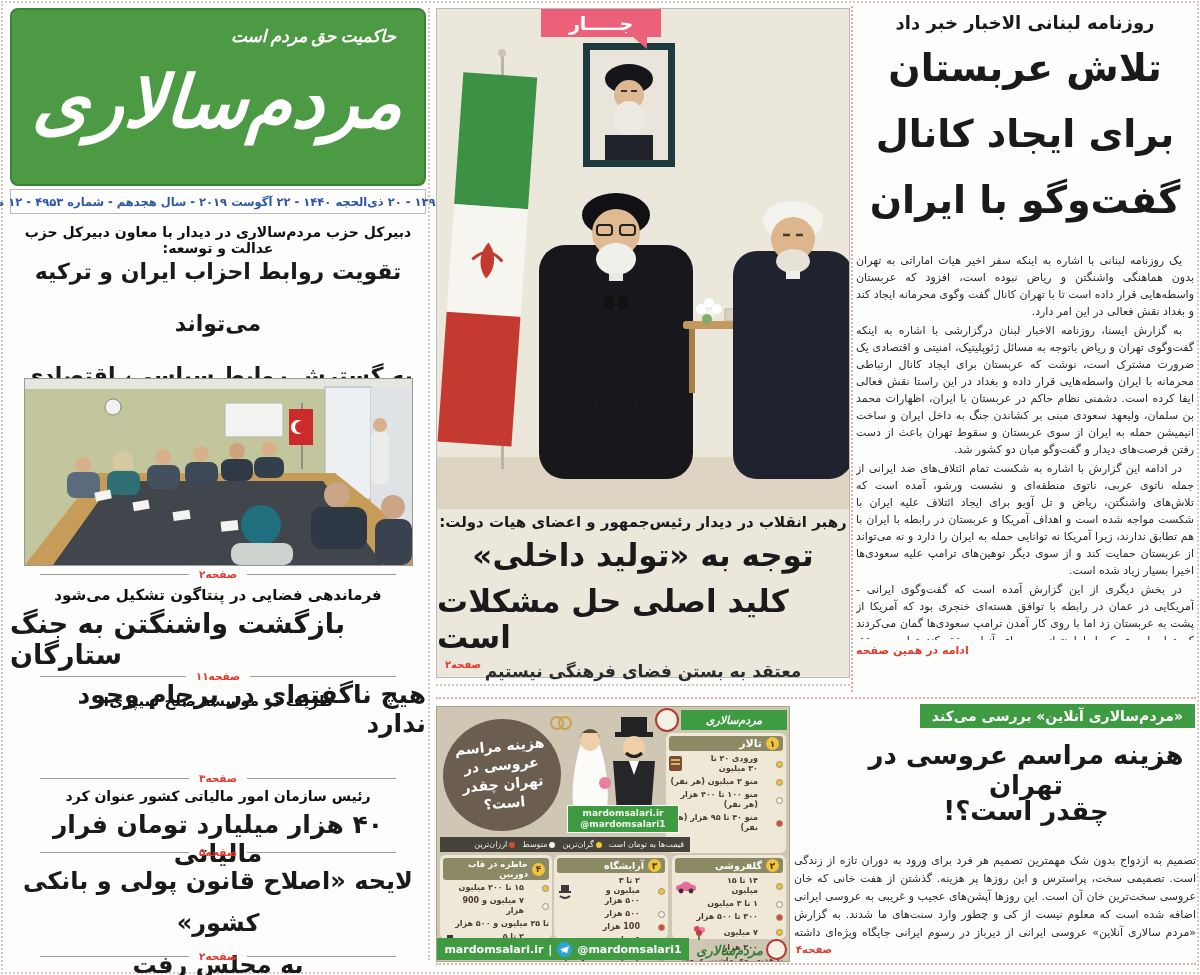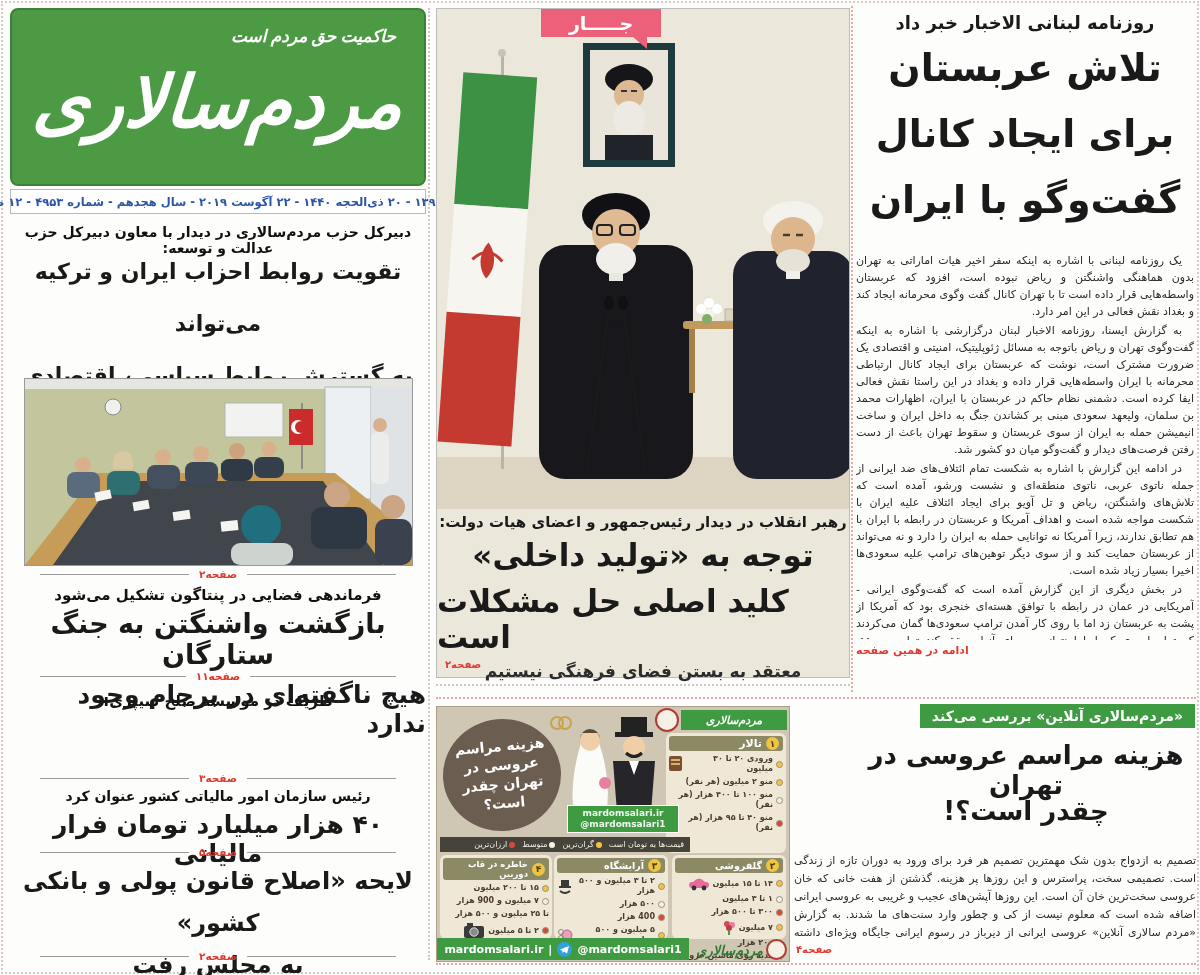--- a/index.html
+++ b/index.html
@@ -27,21 +27,21 @@
   .kicker { font-weight:bold; color:#111; text-align:center; }
   .lc { position:absolute; left:10px; width:416px; }
   .lc-k1 { top:224px; font-size:14px; }
   .lc-h1 { top:246px; font-size:22px; font-weight:bold; text-align:center; line-height:52px; }
   .meeting-photo { position:absolute; left:24px; top:378px; width:389px; height:188px; border:1px solid #999;
                    background:#c3c59c; }
   .sep { position:absolute; left:40px; width:356px; display:flex; align-items:center; gap:10px; }
   .sep .ln { flex:1; border-top:1px solid #9a9a9a; }
   .sep .ref { color:#e0392e; font-size:10.5px; font-weight:bold; white-space:nowrap; }
   .lc-k2 { top:586px; font-size:15px; }
-  .lc-h2 { top:608px; font-size:27px; font-weight:bold; text-align:center; }
+  .lc-h2 { top:608px; font-size:27px; font-weight:bold; text-align:left; }
   .lc-k3 { top:692px; font-size:15px; }
   .lc-h3 { top:680px; font-size:25px; font-weight:bold; text-align:right; }
   .lc-k4 { top:788px; font-size:14px; }
   .lc-h4 { top:810px; font-size:25px; font-weight:bold; text-align:center; }
   .lc-h5 { top:860px; font-size:24px; font-weight:bold; text-align:center; line-height:42px; }
 
   
   .photo-block { position:absolute; left:436px; top:8px; width:414px; height:670px; background:#ece7db;
                  border:1px solid #bbb; }
   .watermark-banner { position:absolute; left:104px; top:0; width:120px; height:28px; background:#ed6079;
@@ -89,21 +89,21 @@
                      background:#6b5d4f; color:#fff; font-size:14px; font-weight:bold; text-align:center;
                      display:flex; align-items:center; justify-content:center; padding:12px;
                      transform:rotate(-5deg); line-height:1.35; }
   .ig-couple { position:absolute; left:126px; top:4px; }
   .ig-rings { position:absolute; left:112px; top:8px; }
   .ig-panel { position:absolute; background:#efe8d7; border-radius:6px; padding:3px; }
   .ig-ph { display:flex; align-items:center; gap:4px; background:#8b8a64; border-radius:3px;
            color:#fff; font-weight:bold; padding:1px 4px; }
   .ig-num { background:#f0c43c; color:#4a3c20; border-radius:50%; width:13px; height:13px; font-size:9px;
             display:flex; align-items:center; justify-content:center; flex:none; }
-  .ig-row { display:flex; align-items:center; gap:3px; margin-top:3px; }
+  .ig-row { display:flex; align-items:center; gap:18px; margin-top:3px; }
   .ig-dot { width:7px; height:7px; border-radius:50%; flex:none; border:1px solid #9a8f7a; }
   .dot-high { background:#f0c43c; } .dot-mid { background:#f5f1e6; } .dot-low { background:#d84a38; }
   .ig-it { font-size:8px; font-weight:bold; color:#4a3c2e; line-height:10px; }
   .p-talar { right:3px; top:26px; width:120px; height:120px; }
   .p-talar .ig-ph { font-size:11px; }
   .p2 { top:148px; height:84px; } .p2 .ig-ph { font-size:9.5px; }
   .p-gol { right:3px; width:114px; } .p-ara { right:121px; width:114px; } .p-kha { left:3px; width:112px; }
   .ig-badge { position:absolute; left:130px; top:98px; width:112px; height:28px; background:#3f9b41;
               border:1px solid #fff; color:#eefaee; font-size:9px; font-weight:bold; display:flex;
               flex-direction:column; align-items:center; justify-content:center; direction:ltr;
@@ -422,21 +422,21 @@
             <rect x="2" y="7" width="12" height="2" fill="#3a3a3a"></rect>
             <path d="M3 12 q5 4 10 0" stroke="#3a3a3a" stroke-width="2" fill="none"></path>
           </svg>
         </div>
       <div class="ig-row">
           <span class="ig-dot dot-mid"></span>
           <span class="ig-it">۵۰۰ هزار</span>
         </div>
       <div class="ig-row">
           <span class="ig-dot dot-low"></span>
-          <span class="ig-it">400 هزار</span>
+          <span class="ig-it">100 هزار</span>
         </div>
       <div class="ig-row">
           <span class="ig-dot dot-high"></span>
           <span class="ig-it">۵ میلیون و ۵۰۰ هزار</span>
         <svg class="ig-icon" width="16" height="14" viewBox="0 0 16 14">
             <circle cx="10" cy="7" r="5" fill="#e8a0b8" stroke="#b36a84"></circle>
             <circle cx="4" cy="4" r="2.5" fill="none" stroke="#888"></circle>
             <circle cx="4" cy="10" r="2.5" fill="none" stroke="#888"></circle>
           </svg>
         </div>

